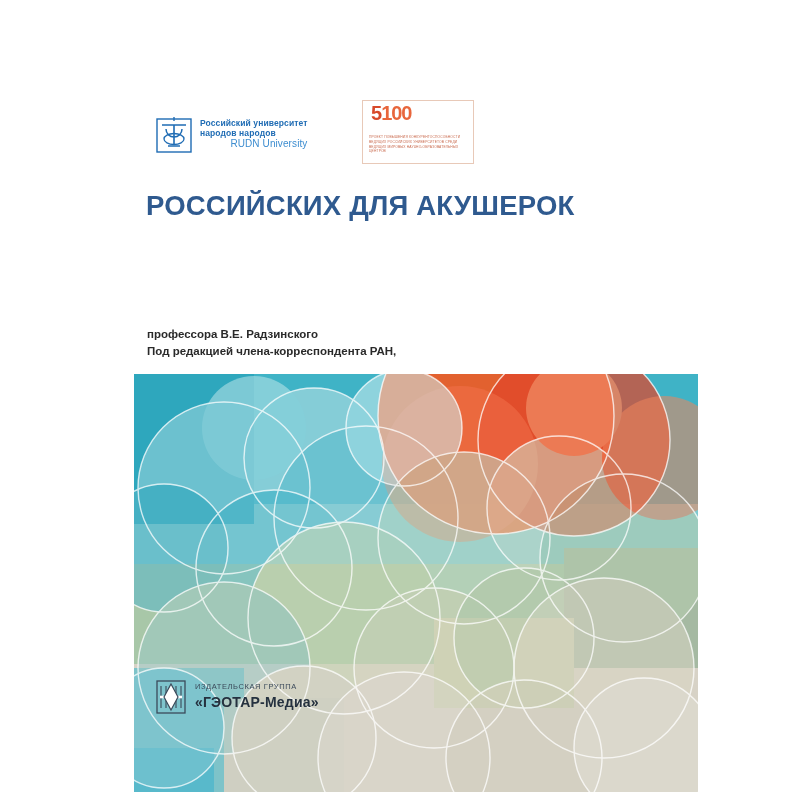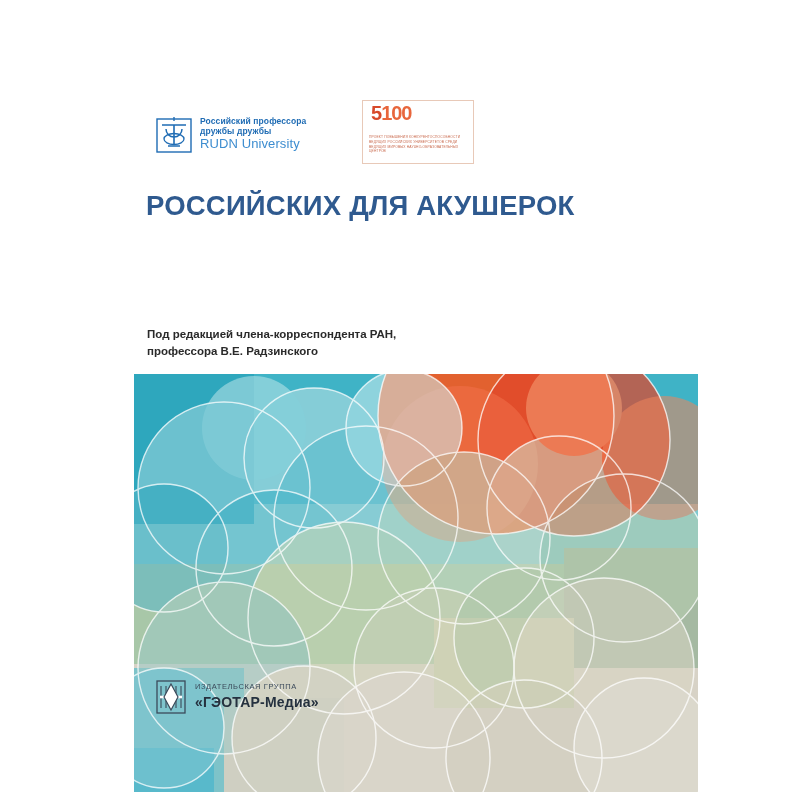--- a/index.html
+++ b/index.html
@@ -61,21 +61,22 @@
   .rudn-line {
     font-size: 8.5px;
     color: #1f6cb4;
     font-weight: bold;
     white-space: nowrap;
     letter-spacing: .1px;
   }
   .rudn-line.sub {
     color: #3d8dd0;
     font-weight: normal;
-    font-size: 13px;
+    font-size: 10px;
+    text-align: right;
   }
 
   .p5100 {
     position: absolute;
     left: 258px;
     top: 0px;
     width: 110px;
     height: 62px;
     border: 1px solid #e8c9b8;
   }
@@ -181,42 +182,42 @@
           <svg width="36" height="38" viewBox="0 0 36 38">
             <rect x="1" y="4" width="34" height="33" fill="none" stroke="#1f6cb4" stroke-width="1.4"></rect>
             <path d="M6 10 h24 M18 10 v20" stroke="#1f6cb4" stroke-width="1.6" fill="none"></path>
             <path d="M10 14 a8 8 0 0 0 16 0" stroke="#1f6cb4" stroke-width="1.5" fill="none"></path>
             <ellipse cx="18" cy="24" rx="10" ry="5.5" fill="none" stroke="#1f6cb4" stroke-width="1.3"></ellipse>
             <path d="M12 31 h12" stroke="#1f6cb4" stroke-width="1.5"></path>
             <path d="M18 2 v4" stroke="#1f6cb4" stroke-width="1.4"></path>
           </svg>
         </div>
         <div class="rudn-text">
-          <div class="rudn-line">Российский профессора</div>
-          <div class="rudn-line">дружбы дружбы</div>
+          <div class="rudn-line">Российский университет</div>
+          <div class="rudn-line">народов народов</div>
           <div class="rudn-line sub">RUDN University</div>
         </div>
       </div>
 
       <div class="p5100">
         <div class="big">
           <span class="five">5</span><span>100</span>
         </div>
         <div class="tinyblock">ПРОЕКТ ПОВЫШЕНИЯ КОНКУРЕНТОСПОСОБНОСТИ ВЕДУЩИХ РОССИЙСКИХ УНИВЕРСИТЕТОВ СРЕДИ ВЕДУЩИХ МИРОВЫХ НАУЧНО-ОБРАЗОВАТЕЛЬНЫХ ЦЕНТРОВ</div>
       </div>
 
     </div>
 
     <div class="title">
       <span class="line">РОССИЙСКИХ ДЛЯ АКУШЕРОК</span>
     </div>
 
     <div class="editors">
+      <span class="line">профессора В.Е. Радзинского</span>
       <span class="line">Под редакцией члена-корреспондента РАН,</span>
-      <span class="line">профессора В.Е. Радзинского</span>
     </div>
 
     <div class="art">
       <svg width="594" height="424" viewBox="0 0 594 424">
         <defs>
           <clipPath id="artclip">
               <rect x="0" y="0" width="594" height="424"></rect>
             </clipPath>
         </defs>
         <g clip-path="url(#artclip)">

